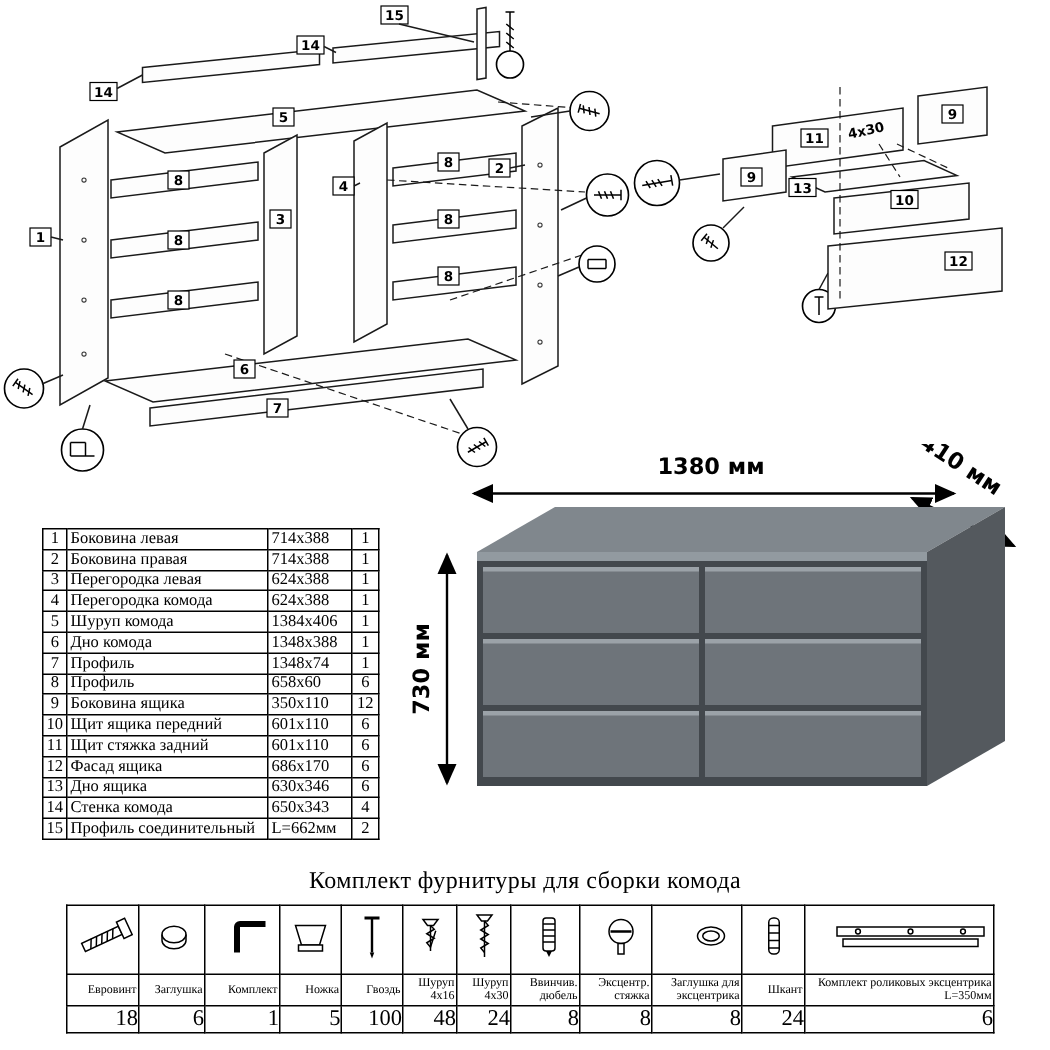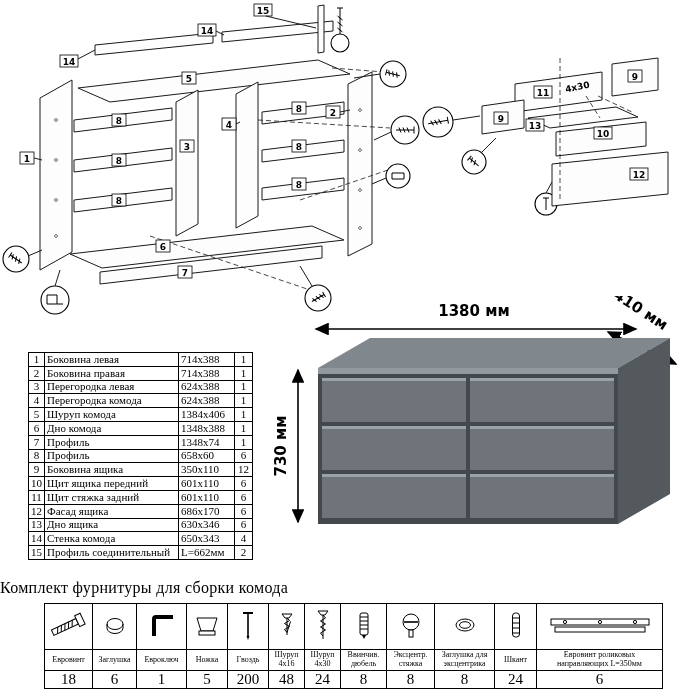--- a/index.html
+++ b/index.html
@@ -22,23 +22,23 @@
   .parts-table{position:absolute;left:28px;top:352px;border-collapse:collapse;font-size:11px;line-height:1}
   .parts-table td{border:1px solid #000;padding:0 2px;height:13.8px;white-space:nowrap;vertical-align:middle}
   .parts-table td.c{text-align:center}
 
   
   .product{position:absolute;left:266px;top:296px}
   .dimtext{font:700 15px "DejaVu Sans",sans-serif;fill:#000}
   .dimline{stroke:#000;stroke-width:1.6}
 
   
-  .hw-title{position:absolute;top:579px;left:0;width:100%;font-size:16px;letter-spacing:.3px}
+  .hw-title{position:absolute;top:579px;left:0;width:100%;text-align:center;font-size:16px;letter-spacing:.3px}
   .hw-table{position:absolute;left:44px;top:603px;border-collapse:collapse;table-layout:fixed}
-  .hw-table td{border:1px solid #000;text-align:center;vertical-align:middle;overflow:hidden}
+  .hw-table td{border:1px solid #000;text-align:right;vertical-align:middle;overflow:hidden}
   .hw-icon-cell{height:46px}
   .hw-name{font-size:8px;line-height:1.1;height:21px;padding:1px}
   .hw-qty{font-size:15px;height:17px}
 </style>
 </head>
 <body>
 
 <div class="sheet">
 
   <svg class="diagram" width="700" height="346" viewBox="0 0 700 346">
@@ -545,37 +545,37 @@
             <rect x="10" y="22" width="90" height="5" fill="#fff" stroke="#000"></rect>
             <circle cx="20" cy="17" r="1.6" fill="#fff" stroke="#000"></circle>
             <circle cx="55" cy="17" r="1.6" fill="#fff" stroke="#000"></circle>
             <circle cx="90" cy="17" r="1.6" fill="#fff" stroke="#000"></circle>
           </svg>
         </td>
       </tr>
       <tr>
         <td class="hw-name">Евровинт</td>
         <td class="hw-name">Заглушка</td>
-        <td class="hw-name">Евроключ</td>
+        <td class="hw-name">Комплект</td>
         <td class="hw-name">Ножка</td>
         <td class="hw-name">Гвоздь</td>
         <td class="hw-name">Шуруп 4x16</td>
         <td class="hw-name">Шуруп 4x30</td>
         <td class="hw-name">Ввинчив. дюбель</td>
         <td class="hw-name">Эксцентр. стяжка</td>
         <td class="hw-name">Заглушка для эксцентрика</td>
         <td class="hw-name">Шкант</td>
-        <td class="hw-name">Евровинт роликовых направляющих L=350мм</td>
+        <td class="hw-name">Комплект роликовых эксцентрика L=350мм</td>
       </tr>
       <tr>
         <td class="hw-qty">18</td>
         <td class="hw-qty">6</td>
         <td class="hw-qty">1</td>
         <td class="hw-qty">5</td>
-        <td class="hw-qty">200</td>
+        <td class="hw-qty">100</td>
         <td class="hw-qty">48</td>
         <td class="hw-qty">24</td>
         <td class="hw-qty">8</td>
         <td class="hw-qty">8</td>
         <td class="hw-qty">8</td>
         <td class="hw-qty">24</td>
         <td class="hw-qty">6</td>
       </tr>
     </tbody>
   </table>

